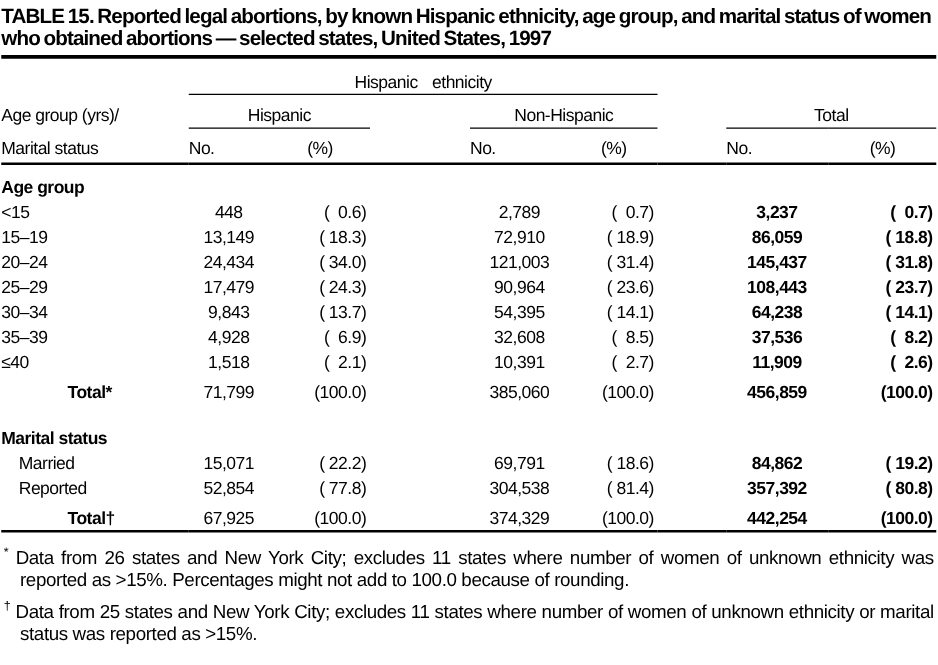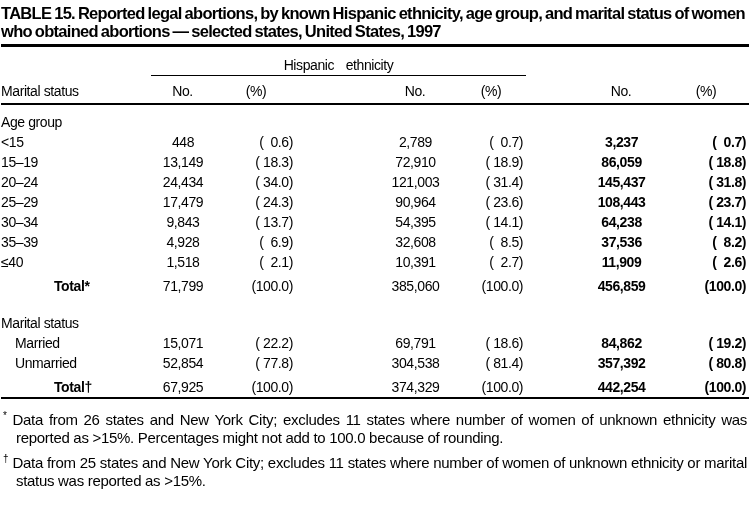--- a/index.html
+++ b/index.html
@@ -18,24 +18,24 @@
     font-size: 14px; letter-spacing: -0.4px; border-bottom: 2px solid #000;
   }
   td { padding: 2px 0; vertical-align: bottom; overflow: hidden; }
 
   .h1 td { padding-top: 10px; }
   .span-head { text-align: center; word-spacing: 8px; border-bottom: 1.5px solid #000; padding-bottom: 2px; margin-top: 40px; }
   .h2 td { padding-top: 8px; }
   .grp { text-align: center; border-bottom: 1.5px solid #000; padding-bottom: 2px; }
   .h3 td { padding-top: 7px; padding-bottom: 4px; border-bottom: 2px solid #000; }
   .rowhead { text-align: left; }
-  .no-h { text-align: center; padding-right: 2px; }
+  .no-h { text-align: left; padding-right: 2px; }
   .pct-h { text-align: center; }
 
-  .section-head { font-weight: 400; padding-top: 9px; }
+  .section-head { font-weight: 700; padding-top: 9px; }
   .lbl { text-align: left; }
   .lbl-age { display: inline-block; width: 52px; text-align: left; }
   .lbl-word { display: inline-block; padding-left: 14px; }
   .lbl-total { display: inline-block; padding-left: 9px; font-weight: 700; margin-left: 44px; }
   .no { text-align: center; padding-right: 1px; }
   .pct { text-align: right; padding-right: 3px; white-space: pre; }
   .bold { font-weight: 700; }
   .total-row td { padding-top: 6px; }
   .spacer-row td { height: 10px; padding: 0; }
 
@@ -65,20 +65,28 @@
       <col style="width:55px">
       <col style="width:82px">
       <col style="width:86px">
     </colgroup>
     <thead>
       <tr class="h1">
         <td></td>
         <td colspan="5" class="span-head">Hispanic ethnicity</td>
         <td colspan="3"></td>
       </tr>
+      <tr class="h2">
+        <td class="rowhead">Age group (yrs)/</td>
+        <td colspan="2" class="grp">Hispanic</td>
+        <td></td>
+        <td colspan="2" class="grp">Non-Hispanic</td>
+        <td></td>
+        <td colspan="2" class="grp">Total</td>
+      </tr>
       <tr class="h3">
         <td class="rowhead">Marital status</td>
         <td class="no-h">No.</td>
         <td class="pct-h">(%)</td>
         <td></td>
         <td class="no-h">No.</td>
         <td class="pct-h">(%)</td>
         <td></td>
         <td class="no-h">No.</td>
         <td class="pct-h">(%)</td>
@@ -187,21 +195,21 @@
           <td class="no">15,071</td>
           <td class="pct">( 22.2)</td>
           <td></td>
           <td class="no">69,791</td>
           <td class="pct">( 18.6)</td>
           <td></td>
           <td class="no bold">84,862</td>
           <td class="pct bold">( 19.2)</td>
         </tr>
         <tr>
-          <td class="lbl"><span class="lbl-word">Unmarried</span></td>
+          <td class="lbl"><span class="lbl-word">Reported</span></td>
           <td class="no">52,854</td>
           <td class="pct">( 77.8)</td>
           <td></td>
           <td class="no">304,538</td>
           <td class="pct">( 81.4)</td>
           <td></td>
           <td class="no bold">357,392</td>
           <td class="pct bold">( 80.8)</td>
         </tr>
         <tr class="total-row">

